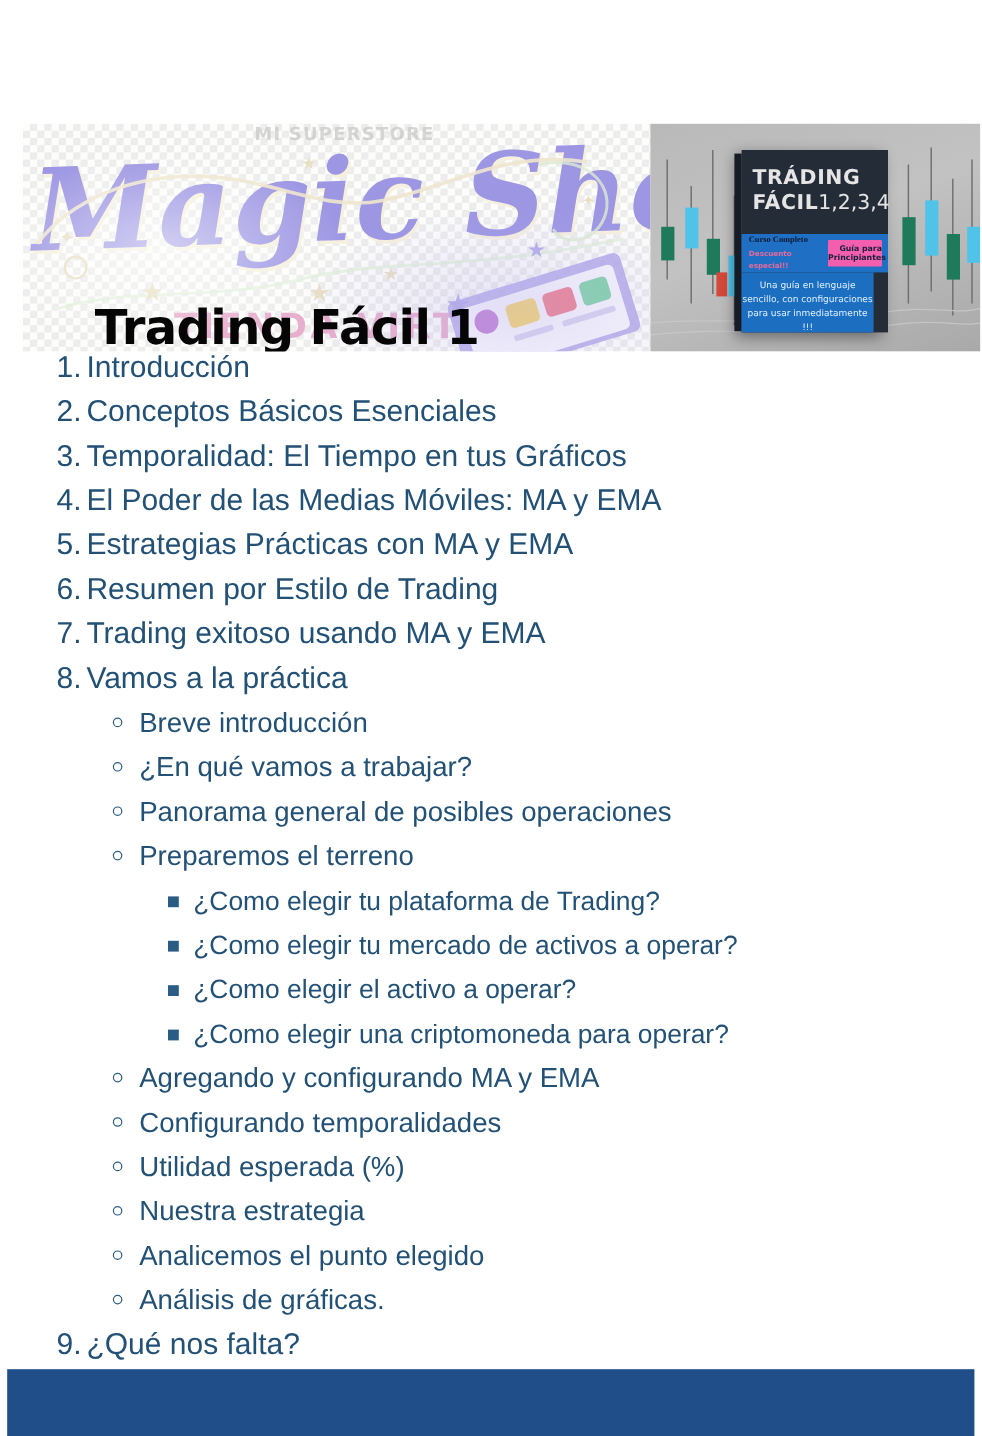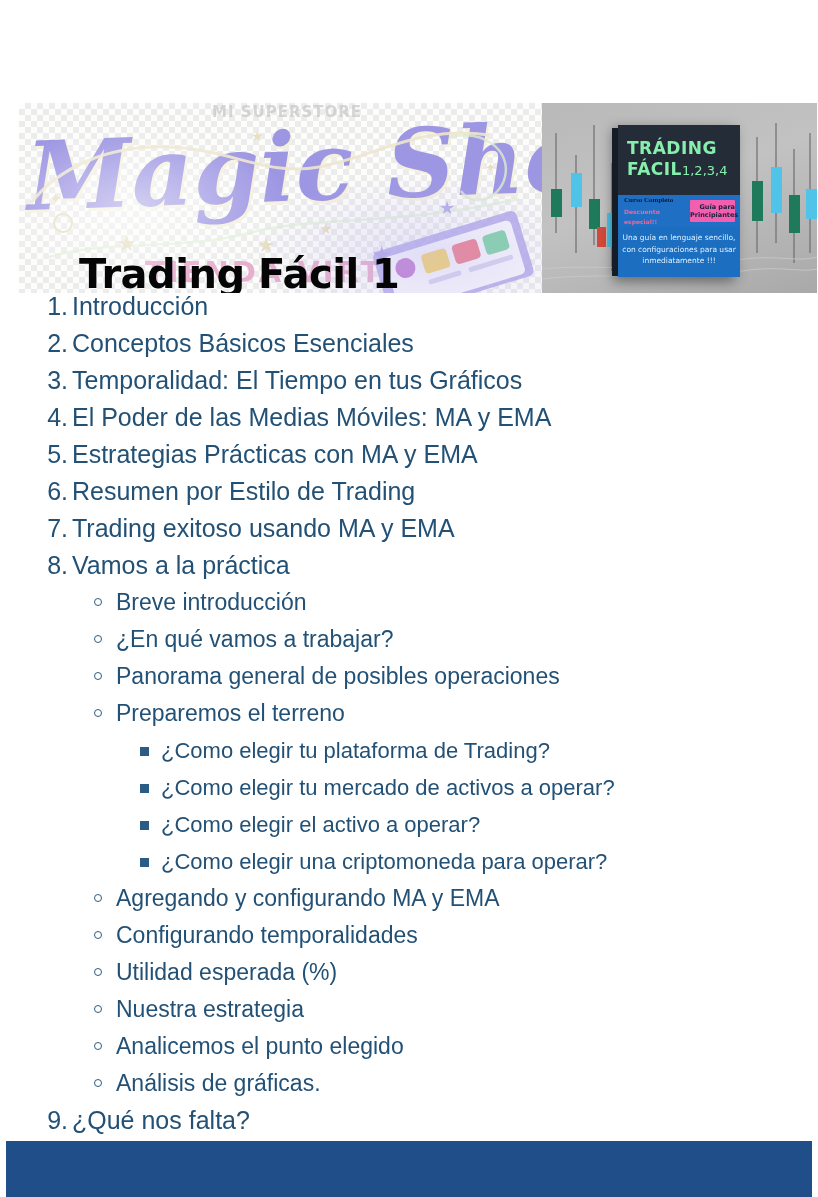--- a/index.html
+++ b/index.html
@@ -150,29 +150,29 @@
   .book-spine {
     position: absolute;
     left: -6px; top: 3px;
     width: 6px; height: 148px;
     background: #161c26;
   }
   .book-title {
     position: absolute;
     left: 9px; top: 13px;
     width: 108px;
-    color: #86efac;
+    color: #e5e5e5;
     font-family: "DejaVu Sans", sans-serif;
     font-weight: 700;
     font-size: 17px;
     line-height: 21px;
     letter-spacing: .5px;
   }
   .book-title .nums {
-    font-size: 13px;
+    font-size: 17px;
     font-weight: 400;
     letter-spacing: 0;
   }
   .book-badges {
     position: absolute;
     left: 0; top: 70px;
     width: 122px; height: 32px;
     background: #1f6fc4;
     display: flex;
     align-items: center;
@@ -206,21 +206,21 @@
     padding: 3px 0;
     color: #15203a;
     font-size: 6.5px;
     font-weight: 700;
     line-height: 8px;
     font-family: "DejaVu Sans", sans-serif;
   }
   .book-sub {
     position: absolute;
     left: 0; top: 102px;
-    width: 122px; height: 50px;
+    width: 110px; height: 50px;
     background: #1b6ec0;
     color: #dff0ff;
     font-family: "DejaVu Sans", sans-serif;
     font-size: 7.5px;
     line-height: 11.5px;
     text-align: center;
     padding-top: 5px;
     box-sizing: border-box;
   }
 

